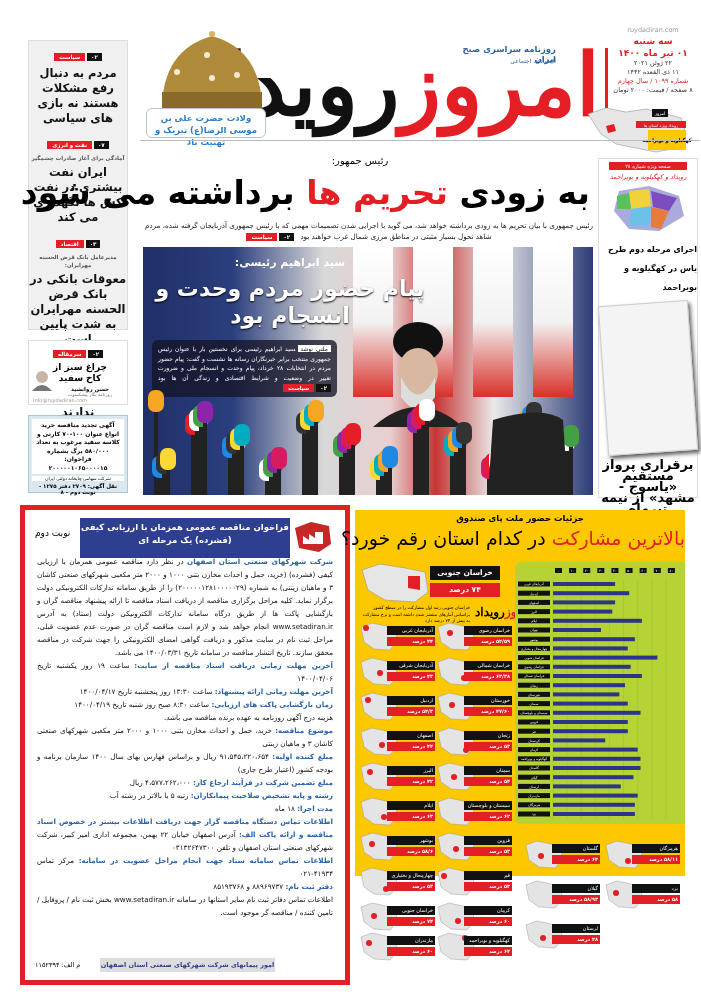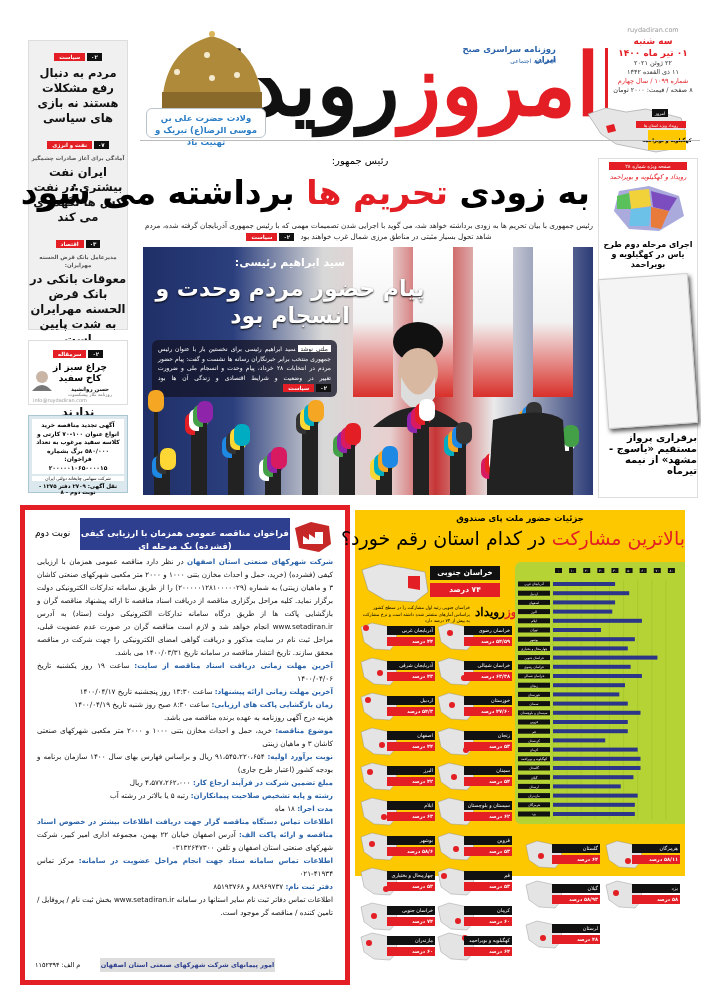--- a/index.html
+++ b/index.html
@@ -42,21 +42,21 @@
 .photo .flag{position:absolute;top:0;height:150px;width:40px;background:linear-gradient(180deg,#fff 0%,#f2f2f2 50%,#d9302a 100%)}
 .photo-kicker{left:150px;top:256px;width:280px;text-align:center;color:#fff;font-size:11px;font-weight:bold}
 .photo-title{left:150px;top:275px;width:280px;text-align:center;color:#fff;font-size:22px;font-weight:bold;line-height:27px;text-shadow:0 1px 2px #000}
 .photo-caption{left:152px;top:340px;width:185px;background:rgba(20,20,40,.78);color:#fff;font-size:6px;line-height:9.5px;padding:4px 6px;border-radius:6px;text-align:justify}
 .photo-caption .badge{background:#fff;color:#111;padding:0 3px;margin-left:3px}
 .mics{left:143px;top:380px;width:450px;height:115px}
 
 .rightcol{left:598px;top:158px;width:100px;height:340px;border:1px solid #ddd;background:#fff}
 
 .tender{left:20px;top:505px;width:330px;height:480px;border:5px solid #e31e24;background:#fff;padding:6px 10px}
-.tender-title{position:absolute;left:55px;top:8px;width:210px;height:32px;background:#2f3f8f;color:#fff;font-size:8.5px;font-weight:bold;text-align:center;line-height:13px;padding-top:9px}
+.tender-title{position:absolute;left:55px;top:8px;width:210px;height:40px;background:#2f3f8f;color:#fff;font-size:8.5px;font-weight:bold;text-align:center;line-height:13px;padding-top:3px}
 .tender-round{position:absolute;left:10px;top:18px;font-size:9px;font-weight:normal}
 .tender-logo{position:absolute;right:12px;top:10px;width:40px;height:34px}
 .tender-body{position:absolute;top:45px;left:12px;right:12px;font-size:7.2px;line-height:13px;text-align:justify;color:#111}
 .tender-body .blue{color:#2b63a9;font-weight:bold}
 .tender-footer{position:absolute;bottom:8px;left:10px;right:10px;height:14px;font-size:6.5px;line-height:14px}
 .tender-footer .gray{position:absolute;right:60px;left:65px;background:#ddd;text-align:center;color:#2f3f8f;font-weight:bold}
 
 .info{left:355px;top:510px;width:330px;height:366px;background:#fdc800}
 .info-kicker{position:absolute;top:3px;width:100%;text-align:center;font-size:8.5px;font-weight:bold}
 .info-title{position:absolute;top:14px;width:100%;text-align:left;font-size:19px;font-weight:normal;line-height:28px;white-space:nowrap}
@@ -298,41 +298,41 @@
   <div style="background:#e31e24;color:#fff;font-size:5px;text-align:center;margin:3px 10px;line-height:8px">صفحه ویژه شماره ۲۸</div>
   <div style="font-size:6.5px;text-align:center;color:#e31e24;font-style:italic">رویداد و کهگیلویه و بویراحمد</div>
   <svg width="98" height="55" viewBox="0 0 98 55">
     <path d="M20 10 L50 5 L80 15 L85 35 L60 50 L30 48 L15 30 Z" fill="#aad"></path>
     <path d="M30 10 L50 8 L52 25 L32 28 Z" fill="#f2d23b"></path>
     <path d="M52 10 L78 17 L70 30 L54 26 Z" fill="#7c4dbf"></path>
     <path d="M32 28 L52 26 L50 45 L30 45 Z" fill="#6bc1e8"></path>
     <path d="M52 26 L70 30 L62 48 L52 46 Z" fill="#e87a3a"></path>
     <path d="M18 15 L30 12 L32 28 L18 28 Z" fill="#5ac05a"></path>
   </svg>
-  <div style="font-size:8px;font-weight:bold;text-align:center;line-height:10px">اجرای مرحله دوم طرح یاس در کهگیلویه و بویراحمد</div>
+  <div style="font-size:8px;font-weight:bold;line-height:19px">اجرای مرحله دوم طرح یاس در کهگیلویه و بویراحمد</div>
   <div style="margin:6px 4px;height:150px;background:#f4f4f4;border:1px solid #ccc;transform:rotate(-4deg);box-shadow:2px 3px 4px #555"></div>
-  <div style="font-size:10px;font-weight:bold;text-align:right;line-height:11px">برقراری پرواز مستقیم «یاسوج - مشهد» از نیمه تیرماه</div>
+  <div style="font-size:13px;font-weight:bold;text-align:center;line-height:11px">برقراری پرواز مستقیم «یاسوج - مشهد» از نیمه تیرماه</div>
 </div>
 
 <div class="abs tender">
   <div class="tender-title">فراخوان مناقصه عمومی همزمان با ارزیابی کیفی (فشرده) یک مرحله ای</div>
   <div class="tender-round">نوبت دوم</div>
   <svg class="tender-logo" viewBox="0 0 40 34">
     <path d="M2 8 L18 2 L36 6 L38 24 L26 32 L6 28 Z" fill="#c62828"></path>
     <path d="M10 24 L10 16 L16 20 L16 14 L22 18 L22 12 L30 12 L30 24 Z" fill="#fff"></path>
   </svg>
   <div class="tender-body">
     <span class="blue">شرکت شهرکهای صنعتی استان اصفهان</span><span> در نظر دارد مناقصه عمومی همزمان با ارزیابی کیفی (فشرده) (خرید، حمل و احداث مخازن بتنی ۱۰۰۰ و ۲۰۰۰ متر مکعبی شهرکهای صنعتی کاشان ۳ و ماهیان زینتی) به شماره (۲۰۰۰۰۰۱۲۸۱۰۰۰۰۰۲۹) را از طریق سامانه تدارکات الکترونیکی دولت برگزار نماید. کلیه مراحل برگزاری مناقصه از دریافت اسناد مناقصه تا ارائه پیشنهاد مناقصه گران و بازگشایی پاکت ها از طریق درگاه سامانه تدارکات الکترونیکی دولت (ستاد) به آدرس www.setadiran.ir انجام خواهد شد و لازم است مناقصه گران در صورت عدم عضویت قبلی، مراحل ثبت نام در سایت مذکور و دریافت گواهی امضای الکترونیکی را جهت شرکت در مناقصه محقق سازند. تاریخ انتشار مناقصه در سامانه تاریخ ۱۴۰۰/۰۳/۳۱ می باشد.</span>
     <div id="tender-rows">
         <div><span class="blue">آخرین مهلت زمانی دریافت اسناد مناقصه از سایت:</span><span> ساعت ۱۹ روز یکشنبه تاریخ ۱۴۰۰/۰۴/۰۶</span></div>
         <div><span class="blue">آخرین مهلت زمانی ارائه پیشنهاد:</span><span> ساعت ۱۳:۳۰ روز پنجشنبه تاریخ ۱۴۰۰/۰۴/۱۷</span></div>
         <div><span class="blue">زمان بازگشایی پاکت های ارزیابی:</span><span> ساعت ۸:۳۰ صبح روز شنبه تاریخ ۱۴۰۰/۰۴/۱۹</span></div>
         <div><span class="blue"></span><span>هزینه درج آگهی روزنامه به عهده برنده مناقصه می باشد.</span></div>
         <div><span class="blue">موضوع مناقصه:</span><span> خرید، حمل و احداث مخازن بتنی ۱۰۰۰ و ۲۰۰۰ متر مکعبی شهرکهای صنعتی کاشان ۳ و ماهیان زینتی</span></div>
-        <div><span class="blue">نوبت برآورد اولیه:</span><span> ۹۱،۵۴۵،۲۲۰،۶۵۴ ریال و براساس فهارس بهای سال ۱۴۰۰ سازمان برنامه و بودجه کشور (اعتبار طرح جاری)</span></div>
+        <div><span class="blue">مبلغ کننده اولیه:</span><span> ۹۱،۵۴۵،۲۲۰،۶۵۴ ریال و براساس فهارس بهای سال ۱۴۰۰ سازمان برنامه و بودجه کشور (اعتبار طرح جاری)</span></div>
         <div><span class="blue">مبلغ تضمین شرکت در فرآیند ارجاع کار:</span><span> ۴،۵۷۷،۲۶۲،۰۰۰ ریال</span></div>
         <div><span class="blue">رشته و پایه تشخیص صلاحیت پیمانکاران:</span><span> رتبه ۵ یا بالاتر در رشته آب</span></div>
         <div><span class="blue">مدت اجرا:</span><span> ۱۸ ماه</span></div>
         <div><span class="blue">اطلاعات تماس دستگاه مناقصه گزار جهت دریافت اطلاعات بیشتر در خصوص اسناد مناقصه و ارائه پاکت الف:</span><span> آدرس اصفهان خیابان ۲۲ بهمن، مجموعه اداری امیر کبیر، شرکت شهرکهای صنعتی استان اصفهان و تلفن ۰۳۱۳۲۶۴۷۳۰۰</span></div>
         <div><span class="blue">اطلاعات تماس سامانه ستاد جهت انجام مراحل عضویت در سامانه:</span><span> مرکز تماس ۴۱۹۳۴-۰۲۱</span></div>
         <div><span class="blue">دفتر ثبت نام:</span><span> ۸۸۹۶۹۷۳۷ و ۸۵۱۹۳۷۶۸</span></div>
         <div><span class="blue"></span><span>اطلاعات تماس دفاتر ثبت نام سایر استانها در سامانه www.setadiran.ir بخش ثبت نام / پروفایل / تامین کننده / مناقصه گر موجود است.</span></div>
       </div>
   </div>
   <div class="tender-footer">

